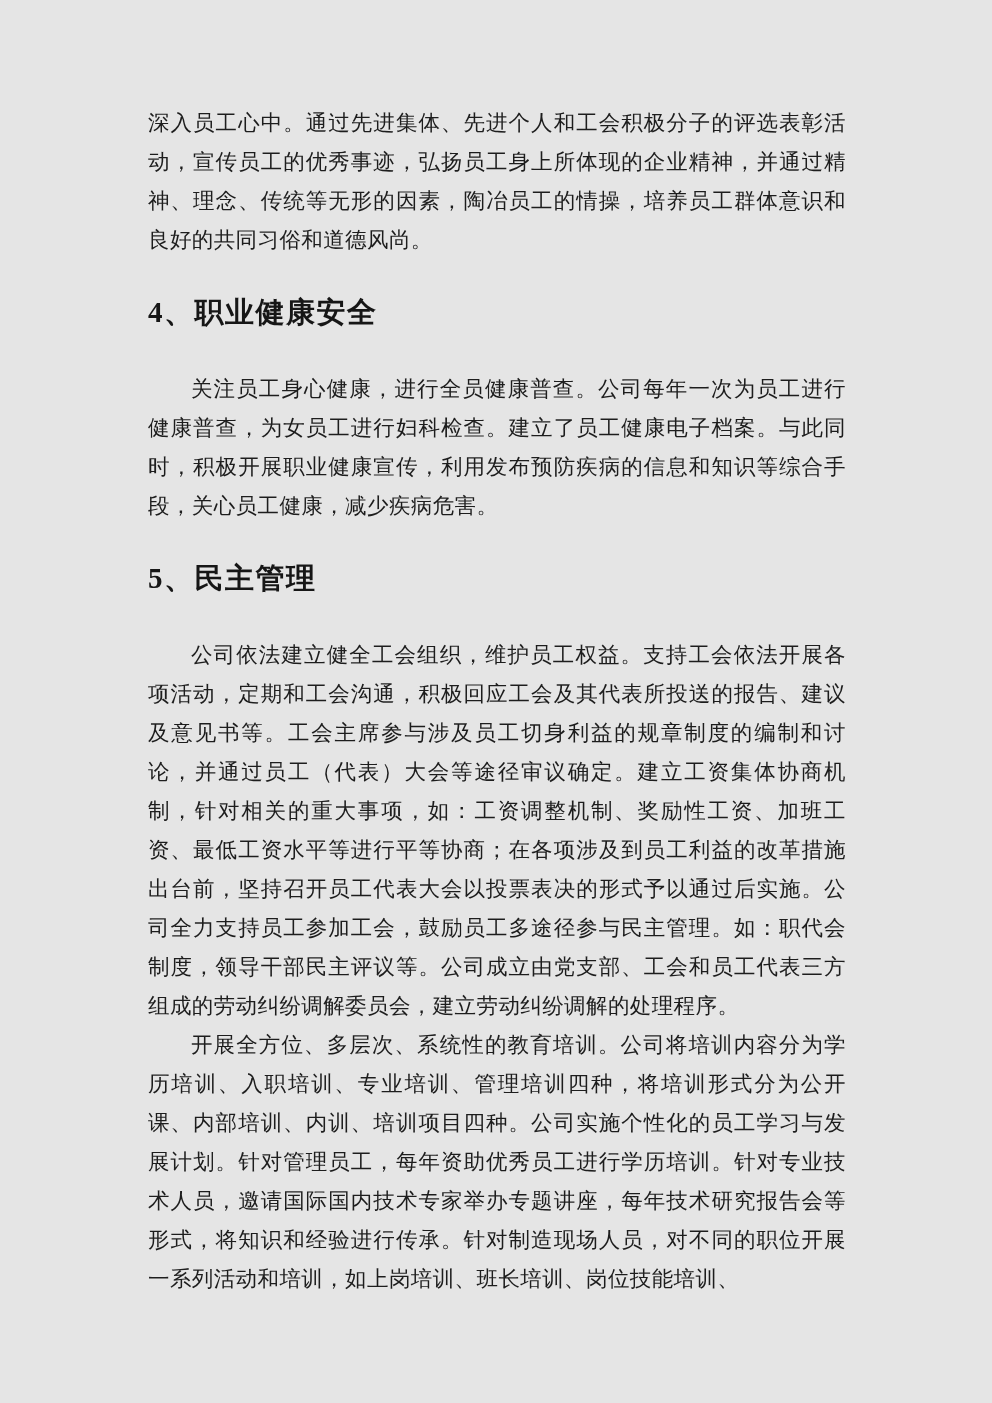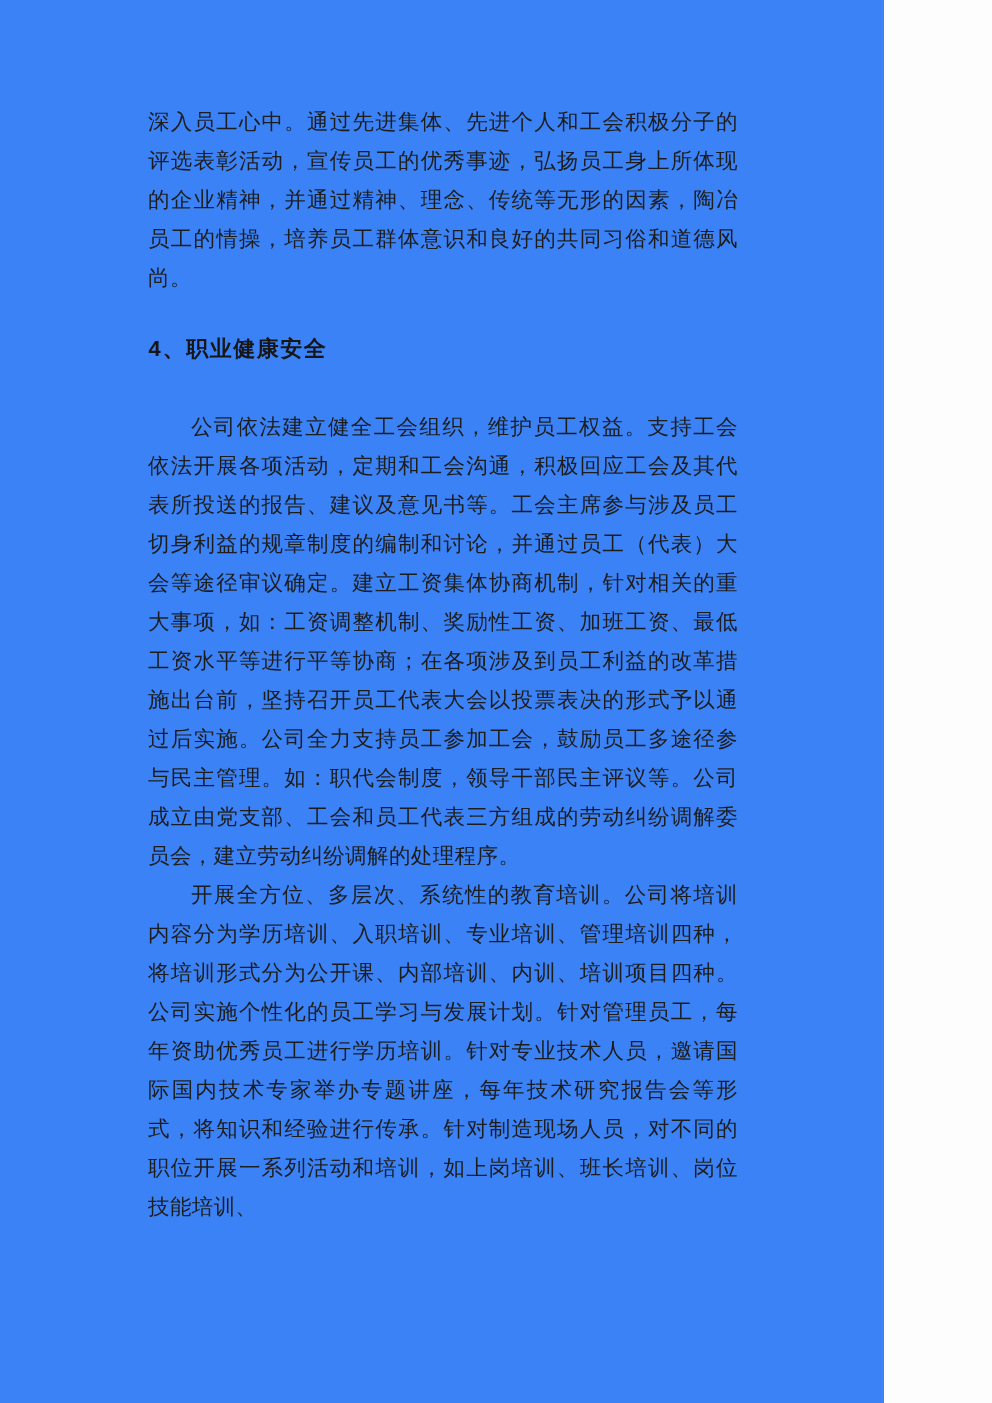--- a/index.html
+++ b/index.html
@@ -2,60 +2,62 @@
 <html lang="zh"><head>
 <meta charset="utf-8">
 <style>
   html, body {
     margin: 0;
     padding: 0;
     background: #fdfdfd;
   }
   .page {
     position: relative;
-    width: 884px;
+    width: 992px;
     height: 1403px;
     box-sizing: border-box;
-    background: #3b82f6;
+    background: #e5e5e5;
     color: #1d1d1d;
     padding: 104px 146px 0 148px;
-    font-family: Liberation Mono, monospace;
+    font-family: Liberation Serif, serif;
     overflow: hidden;
   }
   .body-text {
     font-size: 21.5px;
     line-height: 39px;
     letter-spacing: 0.4px;
     text-align: justify;
     margin: 0;
   }
   .indent {
     text-indent: 2em;
   }
   .section-heading {
-    font-size: 22px;
+    font-size: 29px;
     font-weight: 700;
     letter-spacing: 1.5px;
     line-height: 36px;
     margin: 34px 0 40px 0;
     color: #161616;
   }
 </style>
 </head>
 <body>
 
 <div class="page">
 
   <p class="body-text">深入员工心中。通过先进集体、先进个人和工会积极分子的评选表彰活动，宣传员工的优秀事迹，弘扬员工身上所体现的企业精神，并通过精神、理念、传统等无形的因素，陶冶员工的情操，培养员工群体意识和良好的共同习俗和道德风尚。</p>
 
   <section>
     <h2 class="section-heading">4、职业健康安全</h2>
+    <p class="body-text indent">关注员工身心健康，进行全员健康普查。公司每年一次为员工进行健康普查，为女员工进行妇科检查。建立了员工健康电子档案。与此同时，积极开展职业健康宣传，利用发布预防疾病的信息和知识等综合手段，关心员工健康，减少疾病危害。</p>
   </section>
 
   <section>
+    <h2 class="section-heading">5、民主管理</h2>
     <p class="body-text indent">公司依法建立健全工会组织，维护员工权益。支持工会依法开展各项活动，定期和工会沟通，积极回应工会及其代表所投送的报告、建议及意见书等。工会主席参与涉及员工切身利益的规章制度的编制和讨论，并通过员工（代表）大会等途径审议确定。建立工资集体协商机制，针对相关的重大事项，如：工资调整机制、奖励性工资、加班工资、最低工资水平等进行平等协商；在各项涉及到员工利益的改革措施出台前，坚持召开员工代表大会以投票表决的形式予以通过后实施。公司全力支持员工参加工会，鼓励员工多途径参与民主管理。如：职代会制度，领导干部民主评议等。公司成立由党支部、工会和员工代表三方组成的劳动纠纷调解委员会，建立劳动纠纷调解的处理程序。</p>
   </section>
 
   <section>
     <p class="body-text indent">开展全方位、多层次、系统性的教育培训。公司将培训内容分为学历培训、入职培训、专业培训、管理培训四种，将培训形式分为公开课、内部培训、内训、培训项目四种。公司实施个性化的员工学习与发展计划。针对管理员工，每年资助优秀员工进行学历培训。针对专业技术人员，邀请国际国内技术专家举办专题讲座，每年技术研究报告会等形式，将知识和经验进行传承。针对制造现场人员，对不同的职位开展一系列活动和培训，如上岗培训、班长培训、岗位技能培训、</p>
   </section>
 
 </div>
 
 </body></html>

